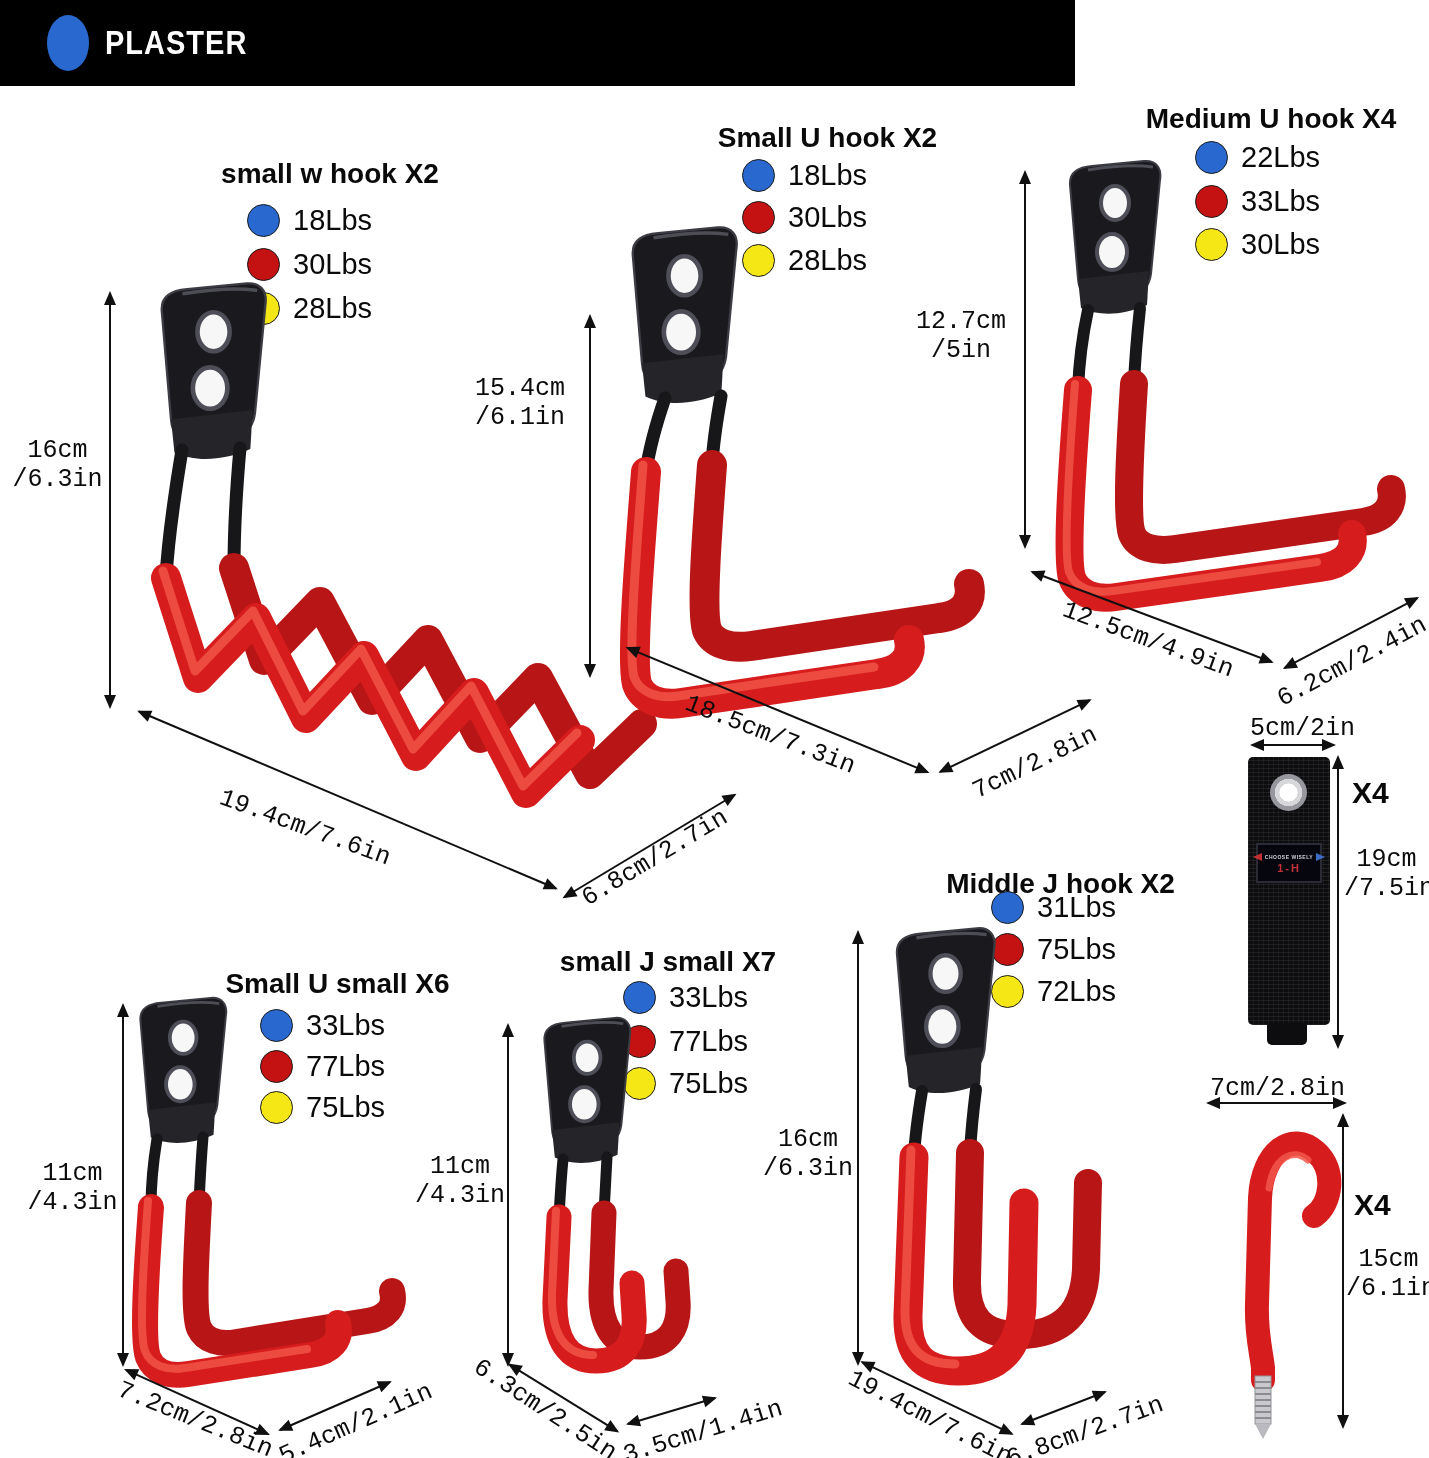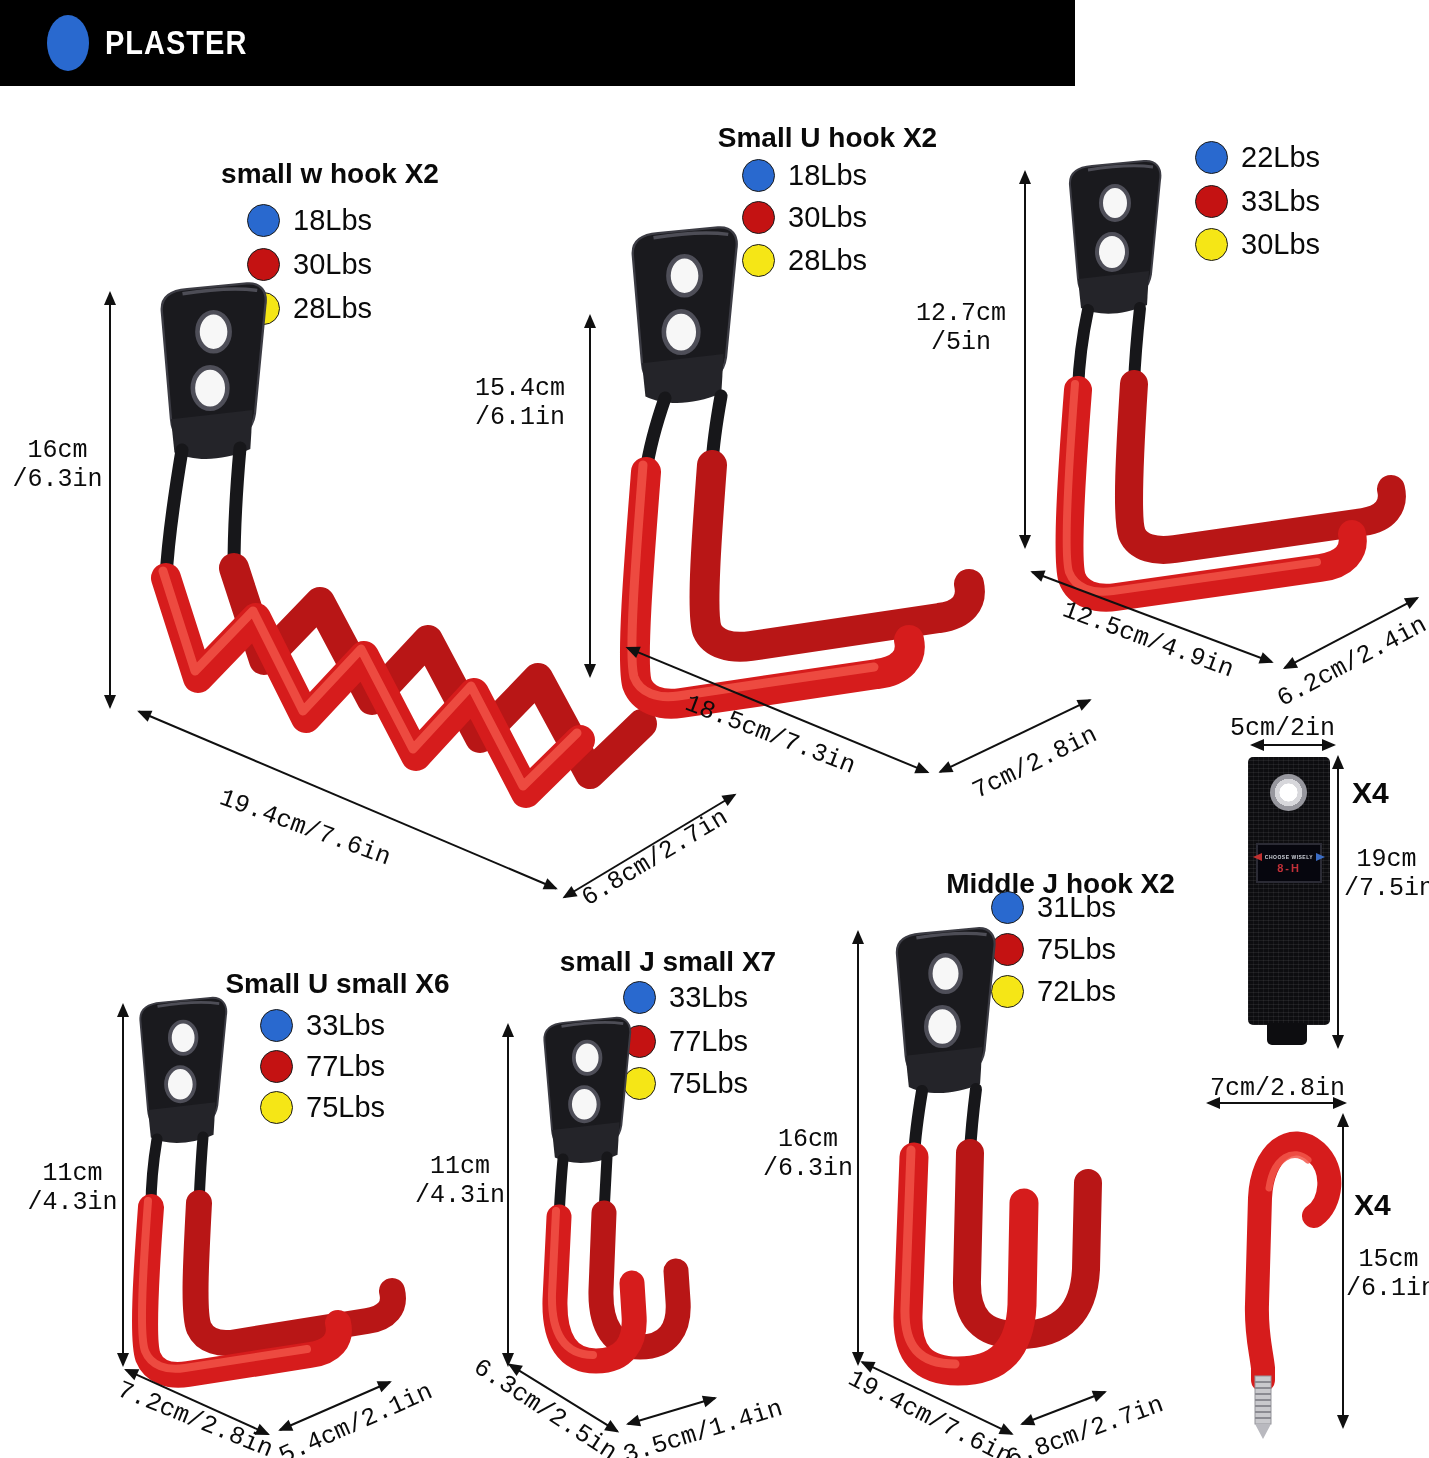--- a/index.html
+++ b/index.html
@@ -122,20 +122,21 @@
     <path d="M71,250 C64,340 56,440 62,462 C68,478 86,484 106,481 L302,452" stroke="#f2564a" stroke-width="9" fill="none" stroke-linecap="round" transform="translate(-3,-7)" opacity="0.8"></path>
   </svg>
   <div class="vline" style="left:589px;top:316px;height:360px"></div>
   <div class="dim dim-v" style="left:455px;top:375px;width:130px">15.4cm
 /6.1in</div>
   <div class="hline" style="left:615px;top:709px;width:325px;transform:rotate(22.5deg)"></div>
   <div class="dim" style="left:770px;top:735px;transform:translate(-50%,-50%) rotate(21deg)">18.5cm/7.3in</div>
   <div class="hline" style="left:932px;top:735px;width:166px;transform:rotate(-25.6deg)"></div>
   <div class="dim" style="left:1035px;top:763px;transform:translate(-50%,-50%) rotate(-26deg)">7cm/2.8in</div>
 
+  <div class="ptitle" style="left:1140px;top:103px;width:262px">Medium U hook X4</div>
   <div class="rating" style="left:1195px;top:141px">
     <span class="dot" style="background: rgb(41, 105, 207);"></span>
     <span class="rating-label">22Lbs</span>
     </div>
   <div class="rating" style="left:1195px;top:185px">
     <span class="dot" style="background: rgb(196, 18, 18);"></span>
     <span class="rating-label">33Lbs</span>
     </div>
   <div class="rating" style="left:1195px;top:228px">
     <span class="dot" style="background: rgb(245, 230, 22);"></span>
@@ -143,39 +144,39 @@
     </div>
 
   <svg class="art" style="left:1018px;top:158px" width="405" height="500" viewBox="0 0 405 500">
     <use href="#bracket" transform="translate(40,0) scale(1.0)"></use>
     <path d="M70,152 C64,180 61,205 60,232 M122,150 C119,178 117,200 116,226" stroke="#17171a" stroke-width="12" fill="none" stroke-linecap="round"></path>
     <path d="M116,226 C112,290 108,360 114,376 C120,390 138,394 157,391 L345,364 C367,361 377,348 373,331" stroke="#b81616" stroke-width="28" fill="none" stroke-linecap="round"></path>
     <path d="M60,232 C54,310 48,400 54,420 C60,436 78,442 98,439 L302,410 C326,407 338,394 334,376" stroke="#d61c1c" stroke-width="28" fill="none" stroke-linecap="round"></path>
     <path d="M60,232 C54,310 48,400 54,420 C60,436 78,442 98,439 L302,410" stroke="#f2564a" stroke-width="8" fill="none" stroke-linecap="round" transform="translate(-3,-6)" opacity="0.8"></path>
   </svg>
   <div class="vline" style="left:1024px;top:172px;height:375px"></div>
-  <div class="dim dim-v" style="left:905px;top:300px;width:112px">12.7cm
+  <div class="dim dim-v" style="left:905px;top:308px;width:112px">12.7cm
 /5in</div>
   <div class="hline" style="left:1024px;top:616px;width:256px;transform:rotate(20.6deg)"></div>
   <div class="dim" style="left:1148px;top:640px;transform:translate(-50%,-50%) rotate(20deg)">12.5cm/4.9in</div>
   <div class="hline" style="left:1276px;top:632px;width:150px;transform:rotate(-27.8deg)"></div>
   <div class="dim" style="left:1352px;top:662px;transform:translate(-50%,-50%) rotate(-28deg)">6.2cm/2.4in</div>
 
-  <div class="dim" style="left:1230px;top:714px;width:125px;text-align:left">5cm/2in</div>
+  <div class="dim" style="left:1230px;top:714px;width:125px;text-align:right">5cm/2in</div>
   <div class="hline" style="left:1252px;top:744px;width:82px"></div>
   <div class="strap-body"></div>
   <div class="strap-tab"></div>
   <div class="grommet"></div>
   <div class="strap-label">
     <div class="brand-row">
       <span class="wing wing-red"></span>
       <span class="brand-text">CHOOSE WISELY</span>
       <span class="wing wing-blue"></span>
     </div>
-    <span class="model-text">8-H</span>
+    <span class="model-text">1-H</span>
   </div>
   <div class="qty" style="left:1352px;top:776px">X4</div>
   <div class="vline" style="left:1337px;top:757px;height:290px"></div>
   <div class="dim dim-v" style="left:1344px;top:846px;width:85px">19cm
 /7.5in</div>
 
   <div class="ptitle" style="left:215px;top:968px;width:245px">Small U small X6</div>
   <div class="rating" style="left:260px;top:1009px">
     <span class="dot" style="background: rgb(41, 105, 207);"></span>
     <span class="rating-label">33Lbs</span>

